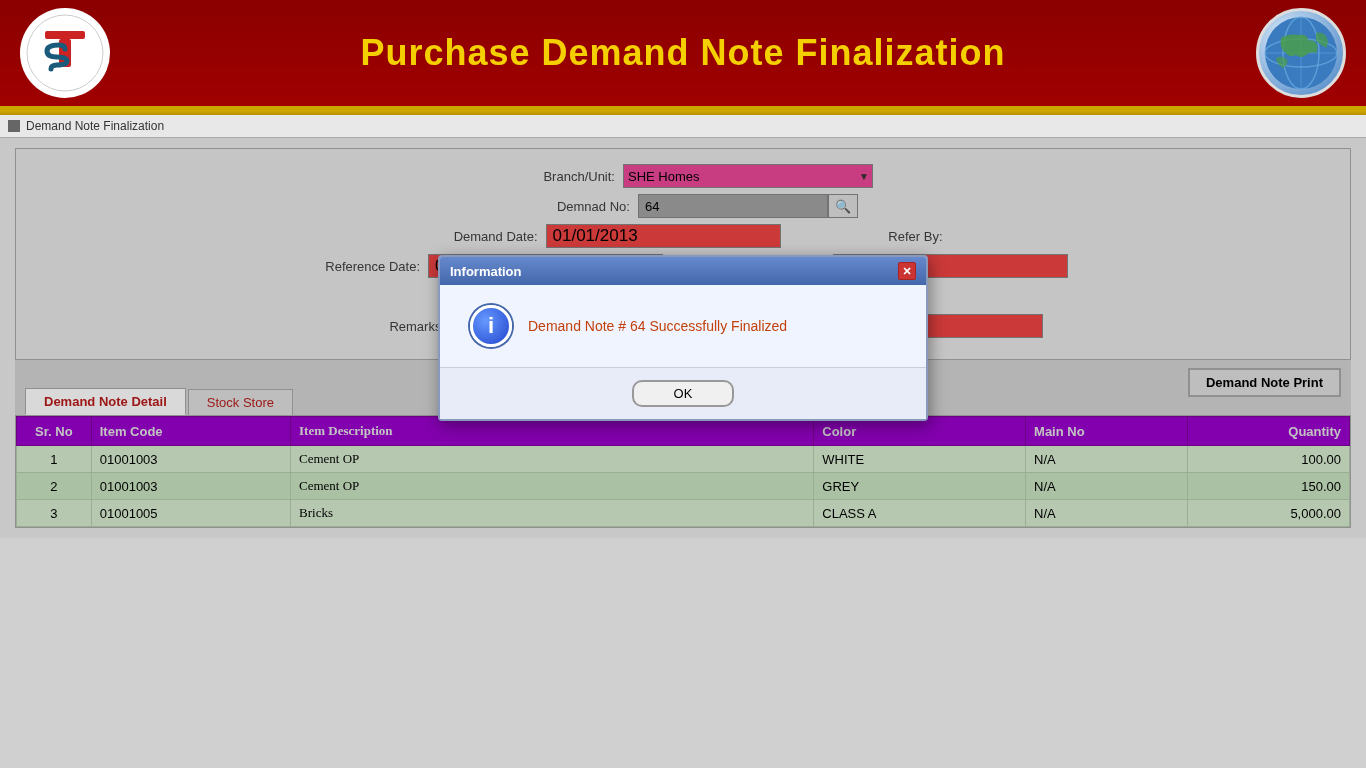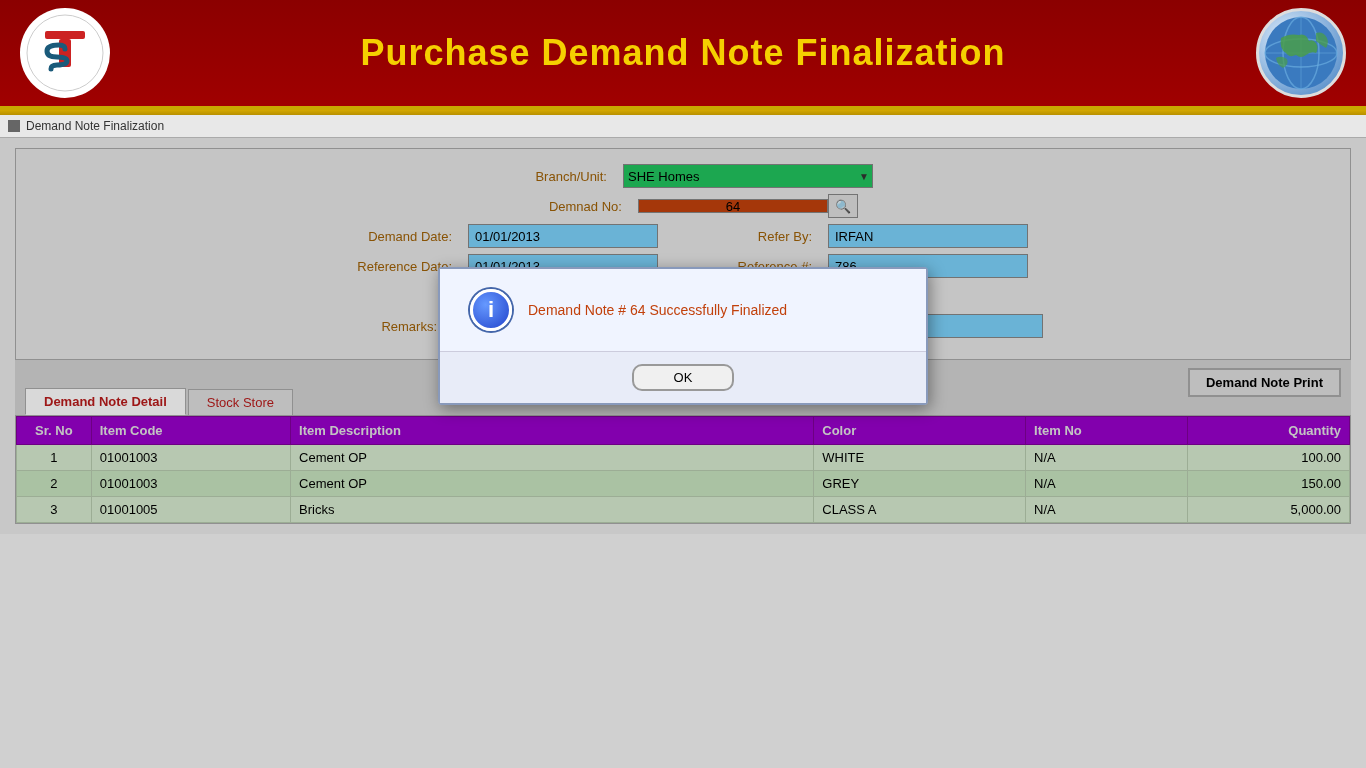--- a/index.html
+++ b/index.html
@@ -73,37 +73,37 @@
     }
     .form-row {
       display: flex;
       align-items: center;
       margin-bottom: 6px;
       justify-content: center;
     }
     .form-label {
       text-align: right;
       min-width: 130px;
-      padding-right: 16px;
-      color: #a16207;
+      padding-right: 8px;
+      color: #404040;
       font-size: 13px;
     }
     .form-input {
-      background: #7dd3fc;
+      background: #ef4444;
       border: 1px solid #888;
       padding: 2px 6px;
-      font-size: 13px;
+      font-size: 17px;
       height: 24px;
       min-width: 160px;
     }
     .form-input-wide {
       min-width: 590px;
     }
     .branch-select {
-      background: #22c55e;
+      background: #ec4899;
       border: 1px solid #888;
       padding: 2px 4px;
       font-size: 13px;
       height: 24px;
       min-width: 250px;
       appearance: none;
       -webkit-appearance: none;
     }
     .branch-wrapper {
       position: relative;
@@ -111,27 +111,26 @@
     }
     .branch-arrow {
       position: absolute;
       right: 4px; top: 50%;
       transform: translateY(-50%);
       pointer-events: none;
       font-size: 10px;
       color: #333;
     }
     .demand-no-input {
-      background: #c2410c;
+      background: #a3a3a3;
       border: 1px solid #888;
       padding: 2px 6px;
       font-size: 13px;
-      height: 14px;
+      height: 24px;
       min-width: 180px;
-      text-align: center;
     }
     .search-btn {
       background: #e0e0e0;
       border: 1px solid #888;
       padding: 2px 6px;
       height: 24px;
       cursor: pointer;
       font-size: 13px;
     }
     .two-col-row {
@@ -203,21 +202,21 @@
     tbody tr:nth-child(odd) td { background: #d8ecd0; }
     tbody tr:nth-child(even) td { background: #c8e4c0; }
     tbody tr td {
       padding: 5px 8px;
       border: 1px solid #b8ccb0;
       font-size: 13px;
     }
     tbody tr td.right { text-align: right; }
     .sr-col { width: 60px; text-align: center; }
     .code-col { width: 160px; }
-    .desc-col { width: 420px; }
+    .desc-col { width: 420px; font-family: Liberation Serif, serif; }
     .color-col { width: 170px; }
     .itemno-col { width: 130px; }
     .qty-col { width: 130px; text-align: right; }
 
     
     .overlay {
       position: absolute;
       top: 0; left: 0; right: 0; bottom: 0;
       background: rgba(0,0,0,0.15);
       display: flex;
@@ -356,21 +355,20 @@
         <button class="search-btn">🔍</button>
       </div>
 
       <div class="form-row two-col-row">
         <div class="form-group">
           <span class="form-label">Demand Date:</span>
           <input class="form-input" type="text" value="01/01/2013" style="">
         </div>
         <div class="form-group">
           <span class="form-label">Refer By:</span>
-          <input class="form-input" type="text" value="IRFAN" style="min-width: 200px;">
         </div>
       </div>
 
       <div class="form-row two-col-row">
         <div class="form-group">
           <span class="form-label">Reference Date:</span>
           <input class="form-input" type="text" value="01/01/2013" style="">
         </div>
         <div class="form-group">
           <span class="form-label">Reference #:</span>
@@ -398,21 +396,21 @@
     </div>
 
     <div class="table-container">
       <table>
         <thead>
           <tr>
             <th class="sr-col">Sr. No</th>
             <th class="code-col">Item Code</th>
             <th class="desc-col">Item Description</th>
             <th class="color-col">Color</th>
-            <th class="itemno-col">Item No</th>
+            <th class="itemno-col">Main No</th>
             <th class="qty-col right">Quantity</th>
           </tr>
         </thead>
         <tbody id="table-body">
         <tr>
       <td class="sr-col">1</td>
       <td class="code-col">01001003</td>
       <td class="desc-col">Cement OP</td>
       <td class="color-col">WHITE</td>
       <td class="itemno-col">N/A</td>
@@ -433,20 +431,24 @@
       <td class="color-col">CLASS A</td>
       <td class="itemno-col">N/A</td>
       <td class="qty-col right">5,000.00</td>
     </tr>
           </tbody>
       </table>
     </div>
 
     <div class="overlay">
       <div class="dialog">
+        <div class="dialog-title-bar">
+          <span>Information</span>
+          <div class="dialog-close-btn">✕</div>
+        </div>
         <div class="dialog-body">
           <div class="info-icon">i</div>
           <span class="dialog-message">Demand Note # 64 Successfully Finalized</span>
         </div>
         <div class="dialog-footer">
           <button class="ok-btn">OK</button>
         </div>
       </div>
     </div>
   </div>

